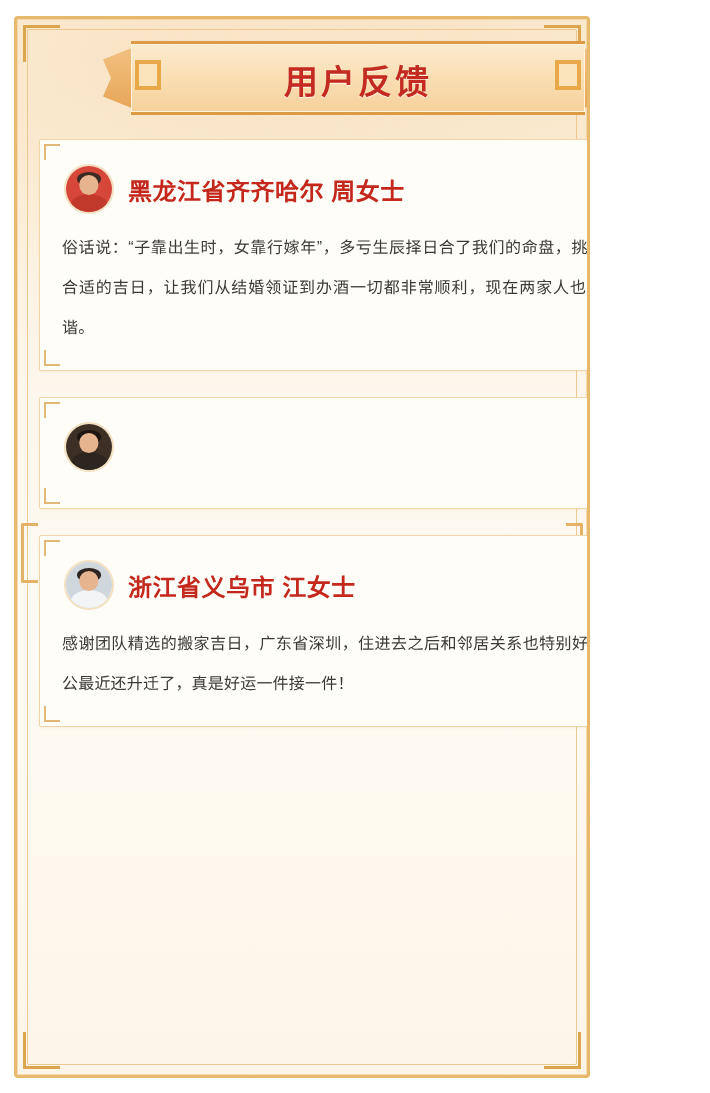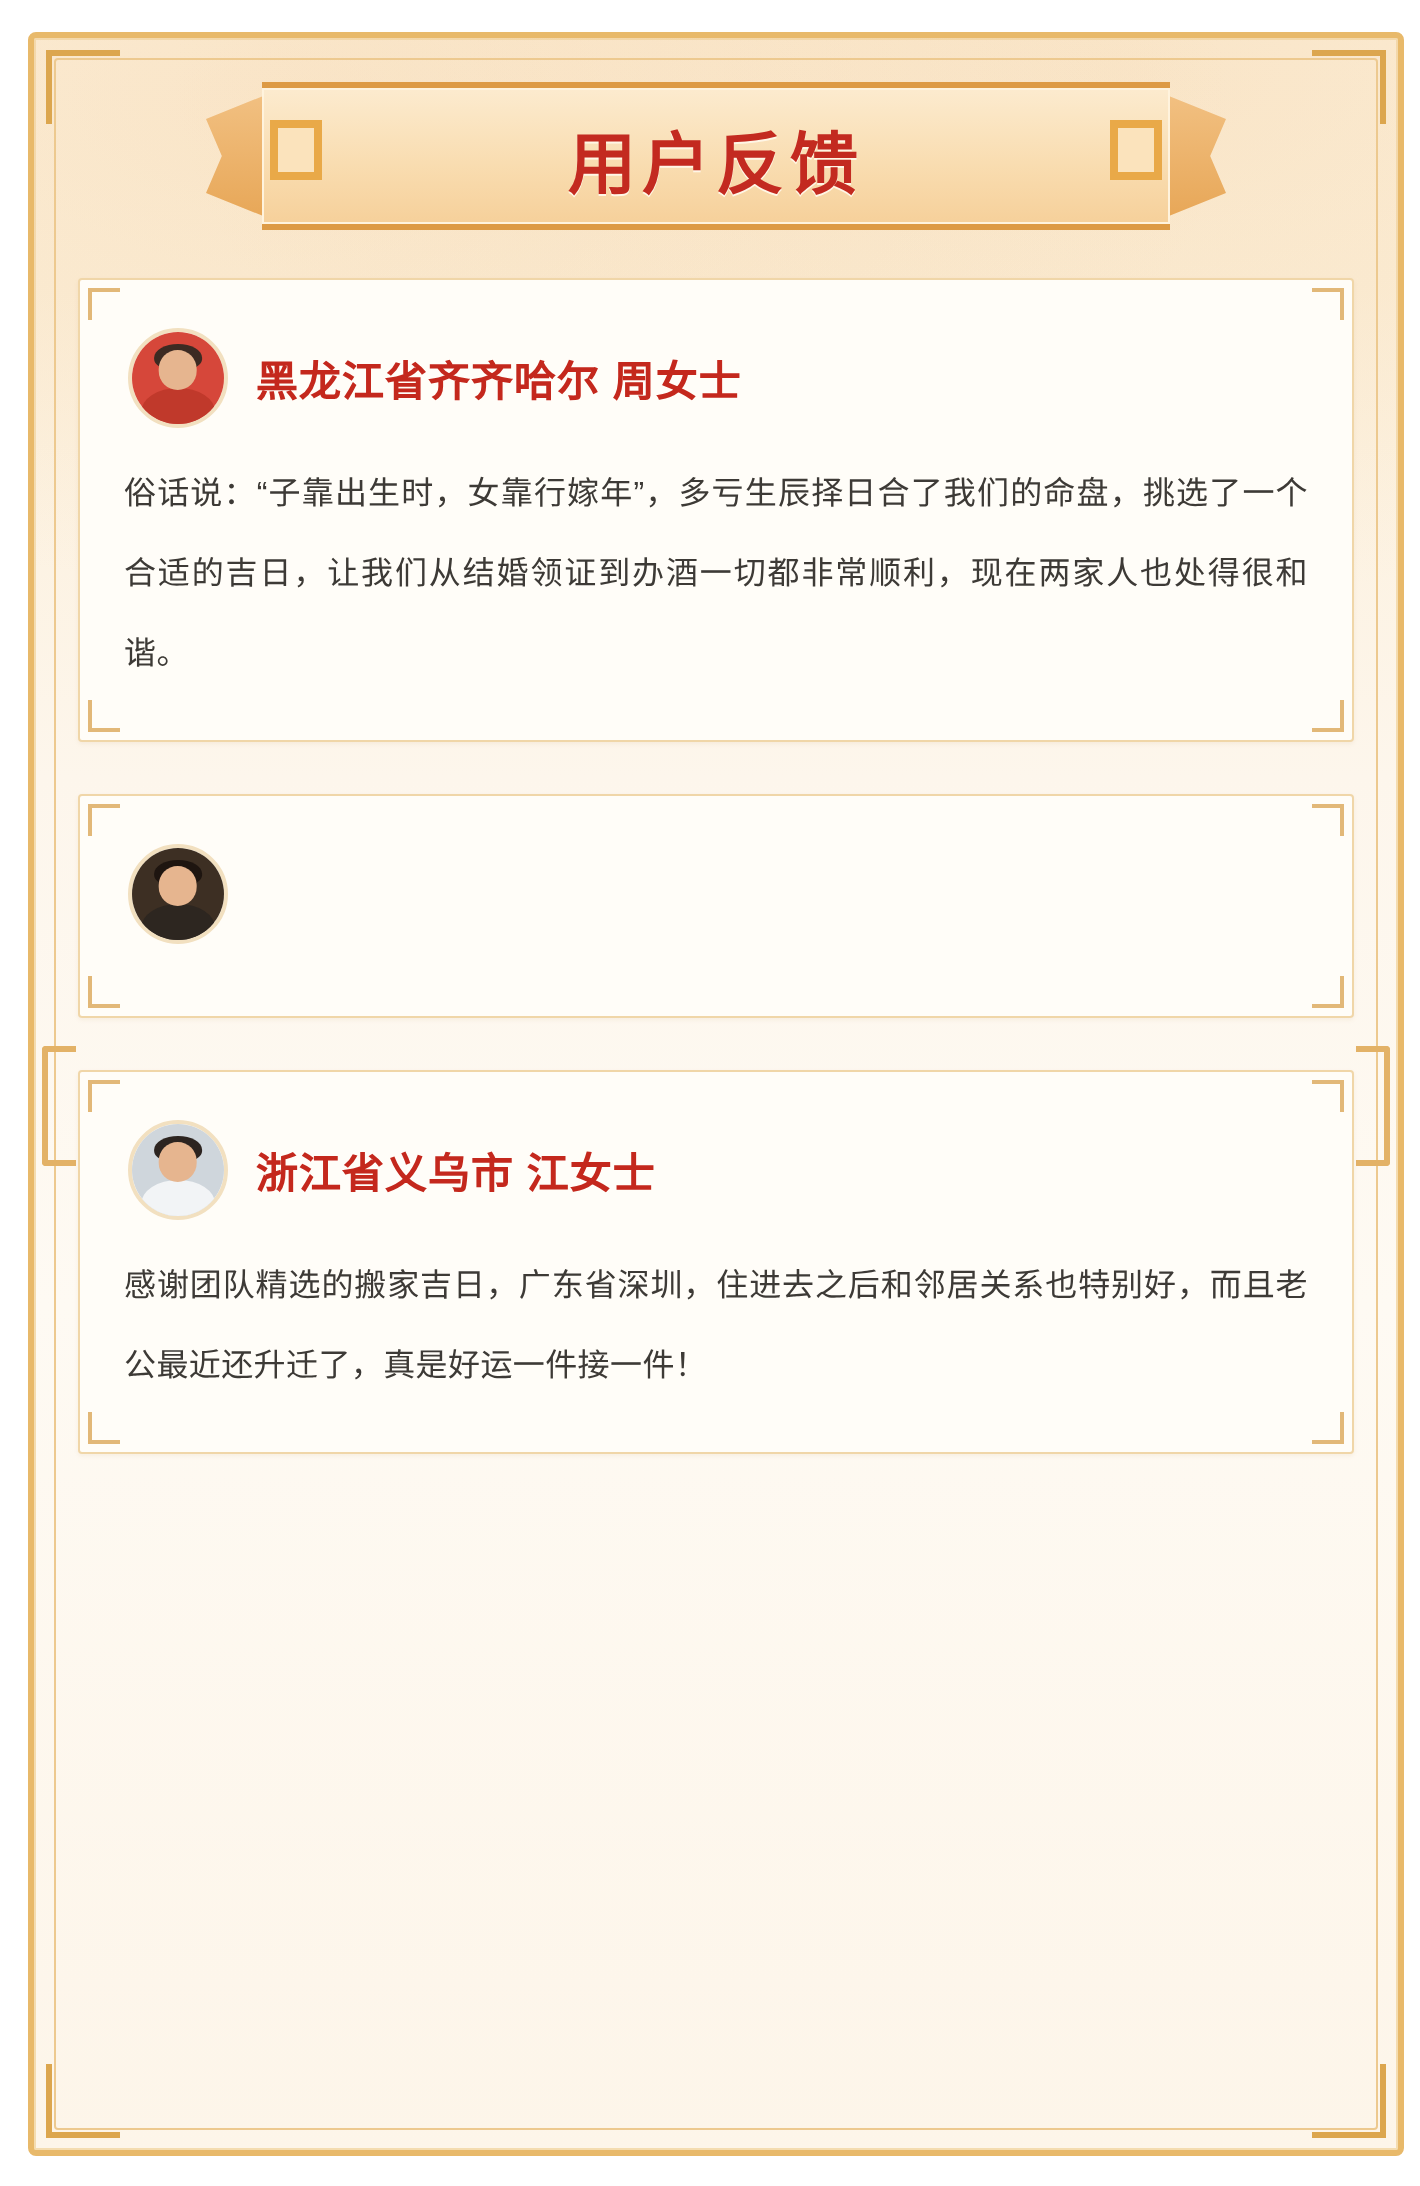--- a/index.html
+++ b/index.html
@@ -20,21 +20,21 @@
     height: 1093px;
     background: #ffffff;
     box-sizing: border-box;
   }
 
   
   .panel {
     position: absolute;
     left: 14px;
     top: 16px;
-    width: 688px;
+    width: 576px;
     height: 1062px;
     box-sizing: border-box;
     background:
       linear-gradient(180deg, #fdf0db 0%, #fcefd9 12%, #fdf6ec 35%, #fefaf3 60%, #fdf5e9 100%);
     border: 3px solid #e8b96a;
     border-radius: 4px;
     box-shadow: 0 0 0 1px #f4dcb0 inset;
     overflow: hidden;
   }
 
@@ -210,21 +210,21 @@
     left: 50%;
     top: 12%;
     width: 52%;
     height: 30%;
     transform: translateX(-50%);
     border-radius: 50% 50% 40% 40%;
     background: #3c2a22;
   }
   .card-name {
     margin-left: 14px;
-    font-size: 21px;
+    font-size: 24px;
     font-weight: bold;
     color: #c4281d;
     letter-spacing: 0.5px;
   }
   .card-body {
     font-size: 16px;
     line-height: 40px;
     color: #3d3a36;
     letter-spacing: 0.2px;
     text-align: justify;

